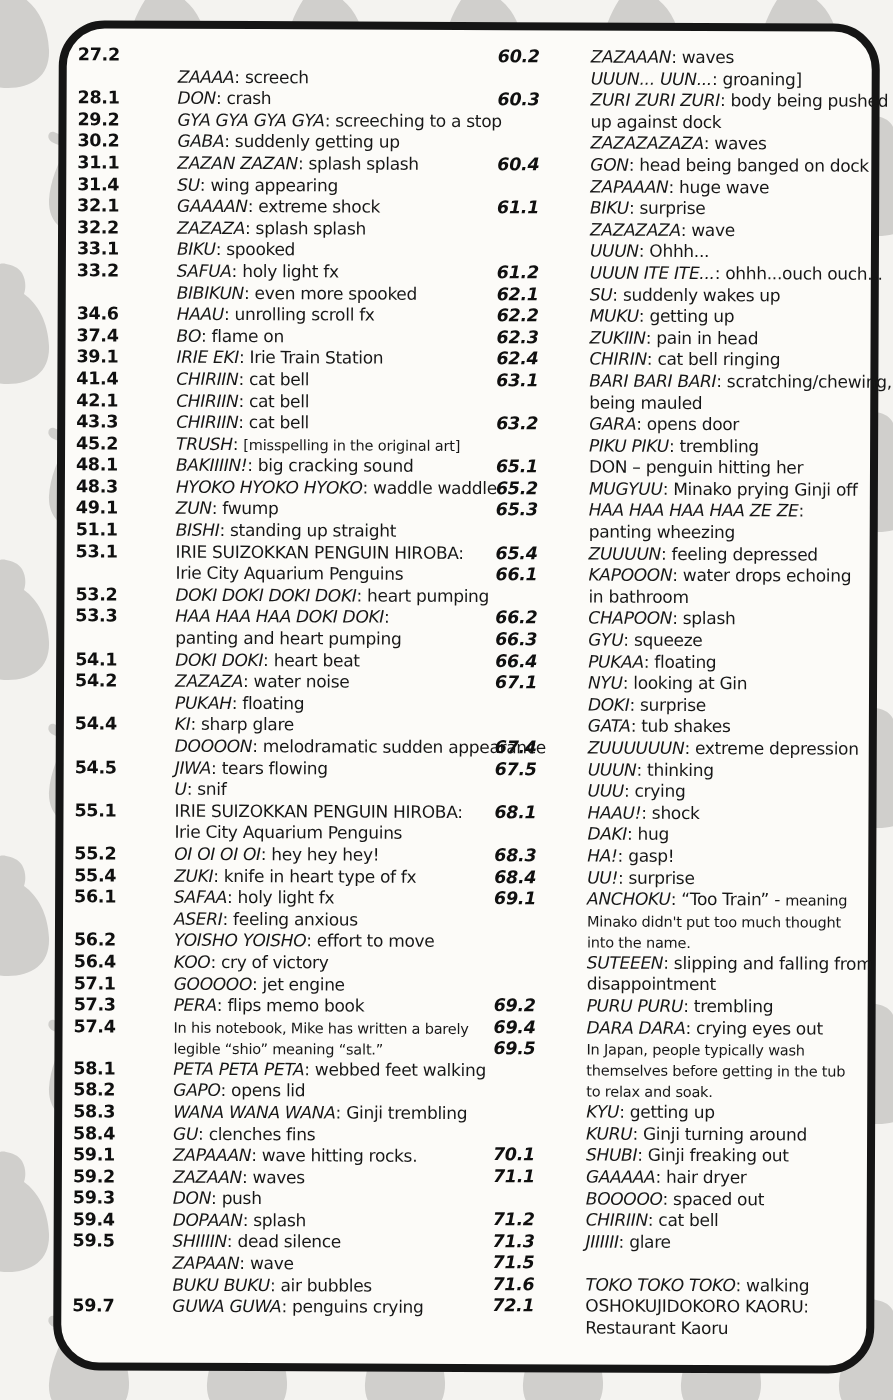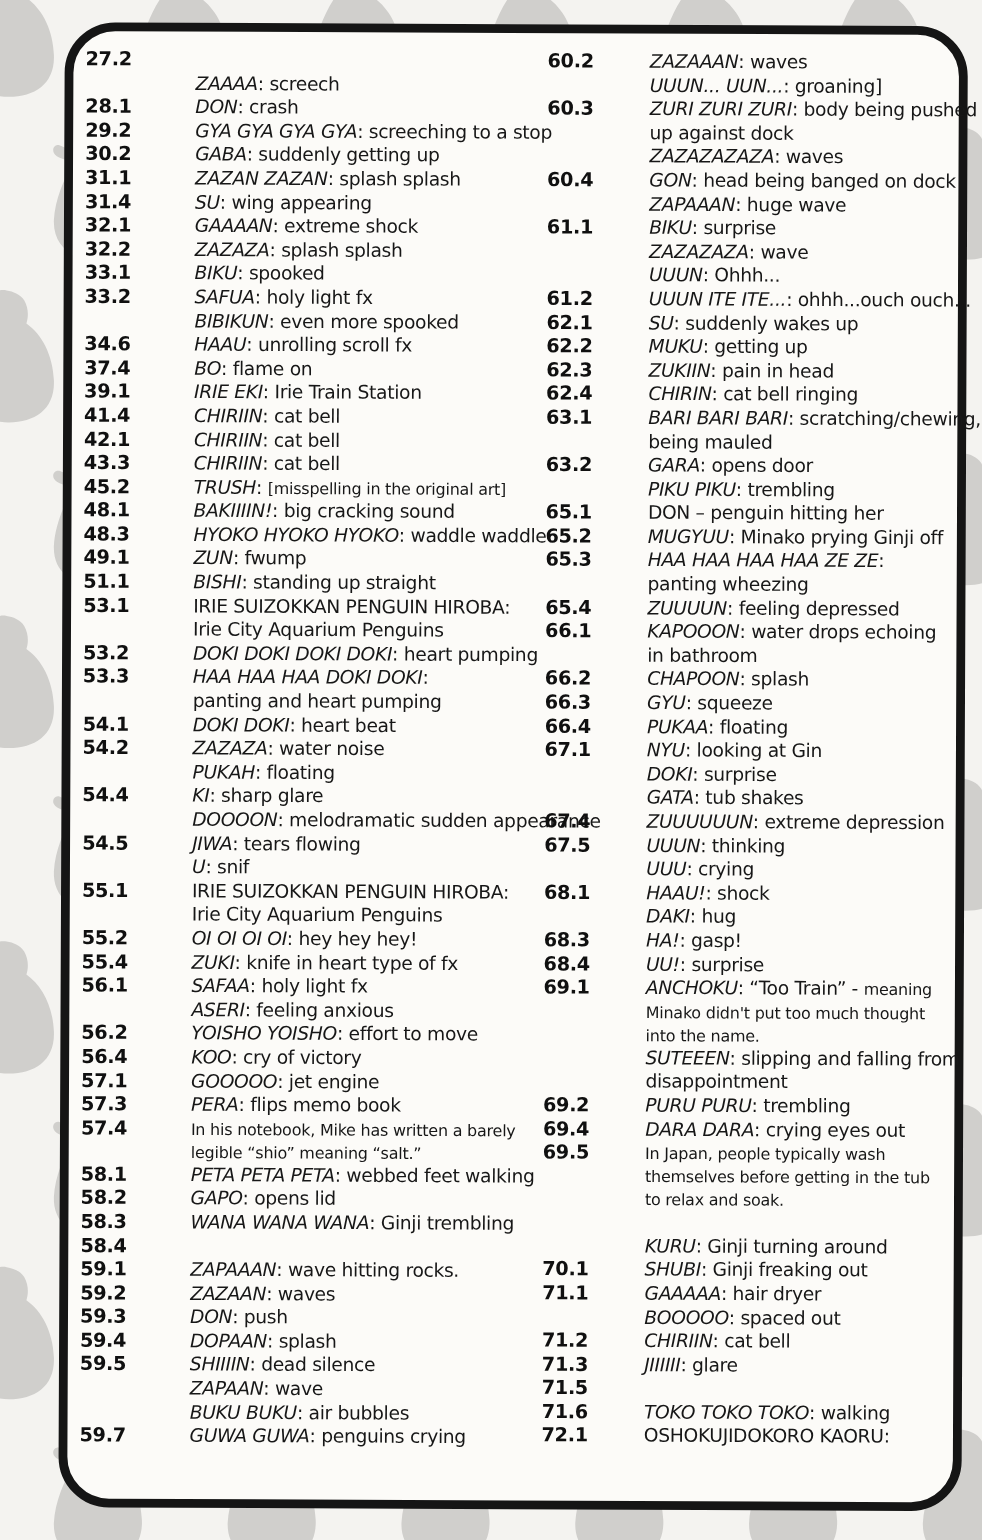--- a/index.html
+++ b/index.html
@@ -38,21 +38,21 @@
     white-space:nowrap;
   }
   .row.small{height:21px;line-height:21px;}
   .num{
     flex:0 0 100px;
     font-weight:bold;
     font-size:17.5px;
     letter-spacing:-0.3px;
     color:#101010;
   }
-  .col-right .num{flex:0 0 93px;}
+  .col-right .num{flex:0 0 93px;font-style:italic;}
   .text{
     flex:1 1 auto;
     overflow:visible;
     transform-origin:left center;
     letter-spacing:-0.3px;
   }
   .sfx{font-style:italic;}
   .note{font-size:14.5px;letter-spacing:-0.2px;}
   .pg{fill:#c9c8c5;opacity:0.85;}
 </style>
@@ -379,20 +379,21 @@
     <span class="text"><span class="sfx">GAPO</span>: <span>opens lid</span></span>
   </div>
 
   <div class="row">
     <span class="num">58.3</span>
     <span class="text"><span class="sfx">WANA WANA WANA</span>: <span>Ginji trembling</span></span>
   </div>
 
   <div class="row">
     <span class="num">58.4</span>
+    <span class="text"><span class="sfx">GU</span>: <span>clenches fins</span></span>
   </div>
 
   <div class="row">
     <span class="num">59.1</span>
     <span class="text"><span class="sfx">ZAPAAAN</span>: <span>wave hitting rocks.</span></span>
   </div>
 
   <div class="row">
     <span class="num">59.2</span>
     <span class="text"><span class="sfx">ZAZAAN</span>: <span>waves</span></span>
@@ -669,20 +670,21 @@
     <span class="text"><span class="note">themselves before getting in the tub</span></span>
   </div>
 
   <div class="row small">
     <span class="num"></span>
     <span class="text"><span class="note">to relax and soak.</span></span>
   </div>
 
   <div class="row">
     <span class="num"></span>
+    <span class="text"><span class="sfx">KYU</span>: <span>getting up</span></span>
   </div>
 
   <div class="row">
     <span class="num"></span>
     <span class="text"><span class="sfx">KURU</span>: <span>Ginji turning around</span></span>
   </div>
 
   <div class="row">
     <span class="num">70.1</span>
     <span class="text"><span class="sfx">SHUBI</span>: <span>Ginji freaking out</span></span>
@@ -717,16 +719,17 @@
     <span class="text"><span class="sfx">TOKO TOKO TOKO</span>: <span>walking</span></span>
   </div>
 
   <div class="row">
     <span class="num">72.1</span>
     <span class="text"><span>OSHOKUJIDOKORO KAORU:</span></span>
   </div>
 
   <div class="row">
     <span class="num"></span>
+    <span class="text"><span>Restaurant Kaoru</span></span>
   </div>
 </div>
   </div>
 </div>
 
 </body></html>

